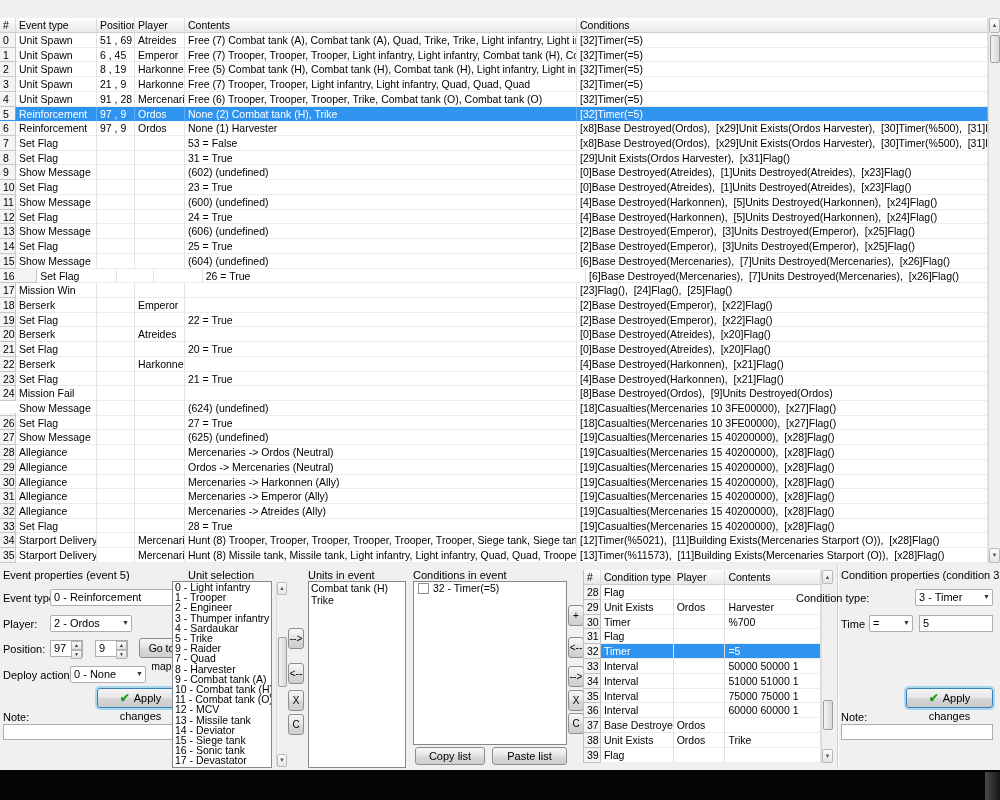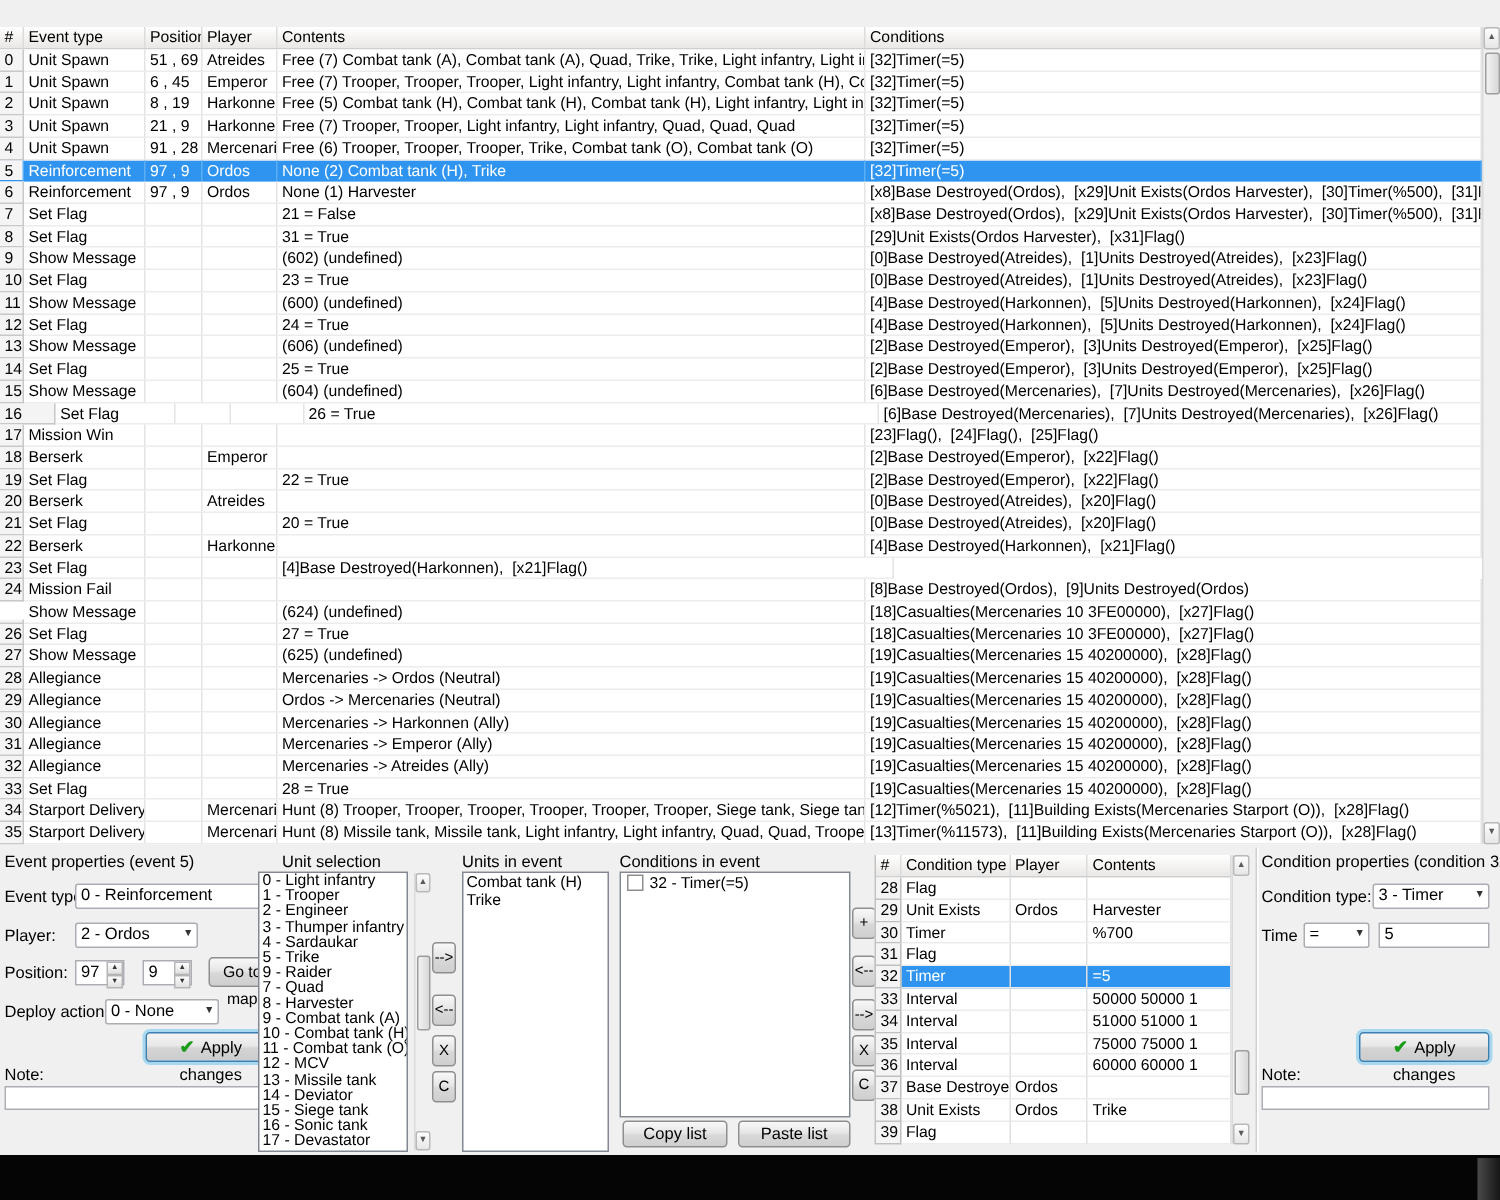--- a/index.html
+++ b/index.html
@@ -145,21 +145,21 @@
           <div class="et-cell" style="width: 38px;">97 , 9</div>
           <div class="et-cell" style="width: 50px;">Ordos</div>
           <div class="et-cell" style="width: 392px;">None (1) Harvester</div>
           <div class="et-cell" style="width: 411px;">[x8]Base Destroyed(Ordos),  [x29]Unit Exists(Ordos Harvester),  [30]Timer(%500),  [31]Flag()</div>
         </div>
         <div class="et-row">
           <div class="et-cell num-cell" style="width: 16px;">7</div>
           <div class="et-cell" style="width: 81px;">Set Flag</div>
           <div class="et-cell" style="width: 38px;"></div>
           <div class="et-cell" style="width: 50px;"></div>
-          <div class="et-cell" style="width: 392px;">21 = False</div>
+          <div class="et-cell" style="width: 392px;">53 = False</div>
           <div class="et-cell" style="width: 411px;">[x8]Base Destroyed(Ordos),  [x29]Unit Exists(Ordos Harvester),  [30]Timer(%500),  [31]Flag()</div>
         </div>
         <div class="et-row">
           <div class="et-cell num-cell" style="width: 16px;">8</div>
           <div class="et-cell" style="width: 81px;">Set Flag</div>
           <div class="et-cell" style="width: 38px;"></div>
           <div class="et-cell" style="width: 50px;"></div>
           <div class="et-cell" style="width: 392px;">31 = True</div>
           <div class="et-cell" style="width: 411px;">[29]Unit Exists(Ordos Harvester),  [x31]Flag()</div>
         </div>
@@ -273,20 +273,21 @@
           <div class="et-cell" style="width: 38px;"></div>
           <div class="et-cell" style="width: 50px;">Harkonnen</div>
           <div class="et-cell" style="width: 392px;"></div>
           <div class="et-cell" style="width: 411px;">[4]Base Destroyed(Harkonnen),  [x21]Flag()</div>
         </div>
         <div class="et-row">
           <div class="et-cell num-cell" style="width: 16px;">23</div>
           <div class="et-cell" style="width: 81px;">Set Flag</div>
           <div class="et-cell" style="width: 38px;"></div>
           <div class="et-cell" style="width: 50px;"></div>
+          <div class="et-cell" style="width: 392px;">21 = True</div>
           <div class="et-cell" style="width: 411px;">[4]Base Destroyed(Harkonnen),  [x21]Flag()</div>
         </div>
         <div class="et-row">
           <div class="et-cell num-cell" style="width: 16px;">24</div>
           <div class="et-cell" style="width: 81px;">Mission Fail</div>
           <div class="et-cell" style="width: 38px;"></div>
           <div class="et-cell" style="width: 50px;"></div>
           <div class="et-cell" style="width: 392px;"></div>
           <div class="et-cell" style="width: 411px;">[8]Base Destroyed(Ordos),  [9]Units Destroyed(Ordos)</div>
         </div>
@@ -557,21 +558,21 @@
         </div>
     <div id="cond-scroll" class="vscroll">
       <div class="sb-btn" style="top:0; height:14px; line-height:12px;">▲</div>
       <div class="sb-thumb"></div>
       <div class="sb-btn" style="bottom:0; height:14px; line-height:12px;">▼</div>
     </div>
 
     <div class="divider"></div>
 
     <div class="grp-title" style="left:841px; top:6px;">Condition properties (condition 32)</div>
-    <div class="lbl" style="left:841px; top:29px;">Condition type:</div>
+    <div class="lbl" style="left:796px; top:29px;">Condition type:</div>
     <div class="combo" style="left:915px; top:26px; width:78px;">
       <span>3 - Timer</span><span class="arrow">▼</span>
     </div>
     <div class="lbl" style="left:841px; top:55px;">Time</div>
     <div class="combo" style="left:869px; top:52px; width:44px;">
       <span>=</span><span class="arrow">▼</span>
     </div>
     <div class="txtfield" style="left:919px; top:52px; width:74px; height:17px;">5</div>
     <div class="btn apply" style="left:906px; top:125px; width:87px; height:20px; line-height:18px;">
       <span class="check">✔</span><span>Apply changes</span>

